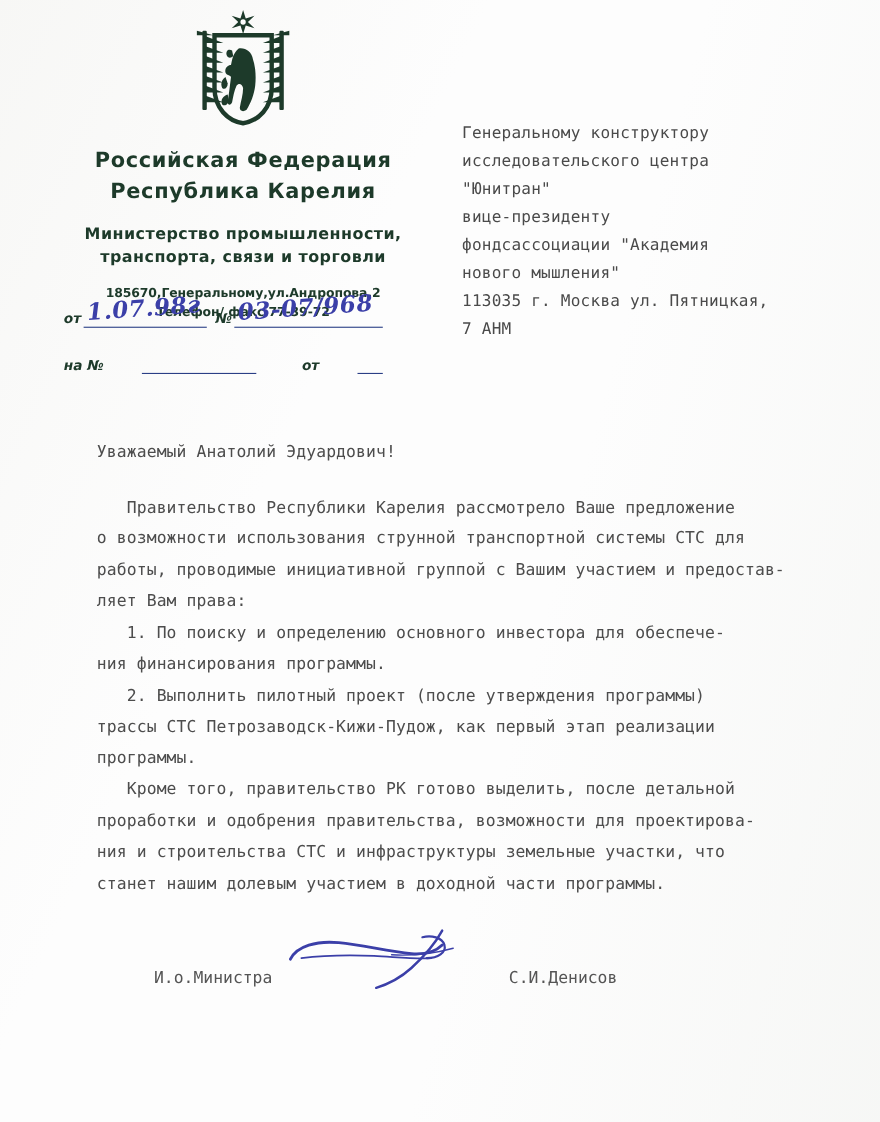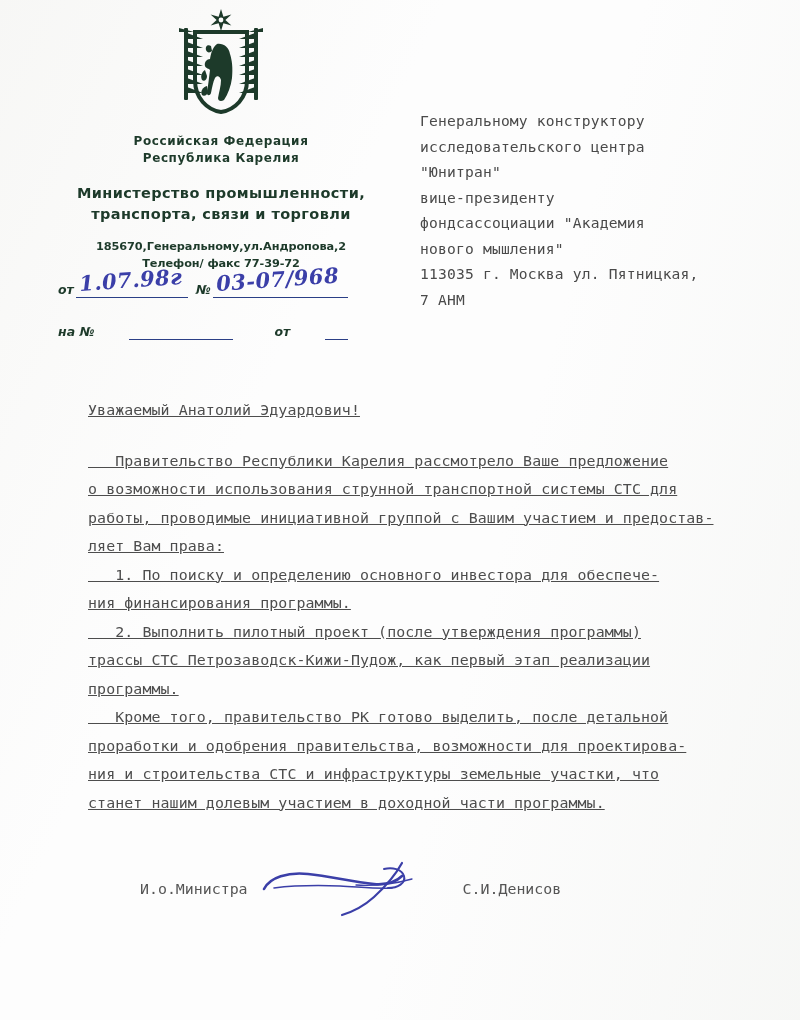--- a/index.html
+++ b/index.html
@@ -35,21 +35,21 @@
     text-align: center;
     color: #1f3326;
   }
   .emblem {
     display: block;
     margin: 0 auto 12px auto;
   }
   .lh-state {
     font-family: "DejaVu Sans", sans-serif;
     font-weight: bold;
-    font-size: 12px;
+    font-size: 19px;
     letter-spacing: 0.6px;
     line-height: 1.45;
     color: #1d3a2a;
     margin-top: 13px;
   }
   .lh-ministry {
     font-family: "DejaVu Sans", sans-serif;
     font-weight: bold;
     font-size: 14.5px;
     letter-spacing: 0.4px;
@@ -130,36 +130,35 @@
   .body-text {
     position: absolute;
     left: 88px;
     top: 396px;
     width: 640px;
     font-family: "DejaVu Sans Mono", monospace;
     font-size: 14.9px;
     line-height: 28.5px;
     color: #4d4d4d;
     letter-spacing: 0.1px;
-    text-decoration: underline;
   }
   .body-text .ln { white-space: pre; }
   .salutation { margin-bottom: 22px; }
 
   
   .signature {
     position: absolute;
     left: 140px;
     top: 880px;
     width: 520px;
     font-family: "DejaVu Sans Mono", monospace;
     font-size: 14.9px;
     color: #555555;
     display: flex;
-    align-items: flex-end;
+    align-items: flex-start;
   }
   .sig-role { flex: 0 0 auto; }
   .sig-space { position: relative; flex: 0 0 215px; height: 1px; }
   .sig-name { flex: 0 0 auto; }
   .sig-mark {
     position: absolute;
     left: 8px;
     top: -42px;
     pointer-events: none;
   }

